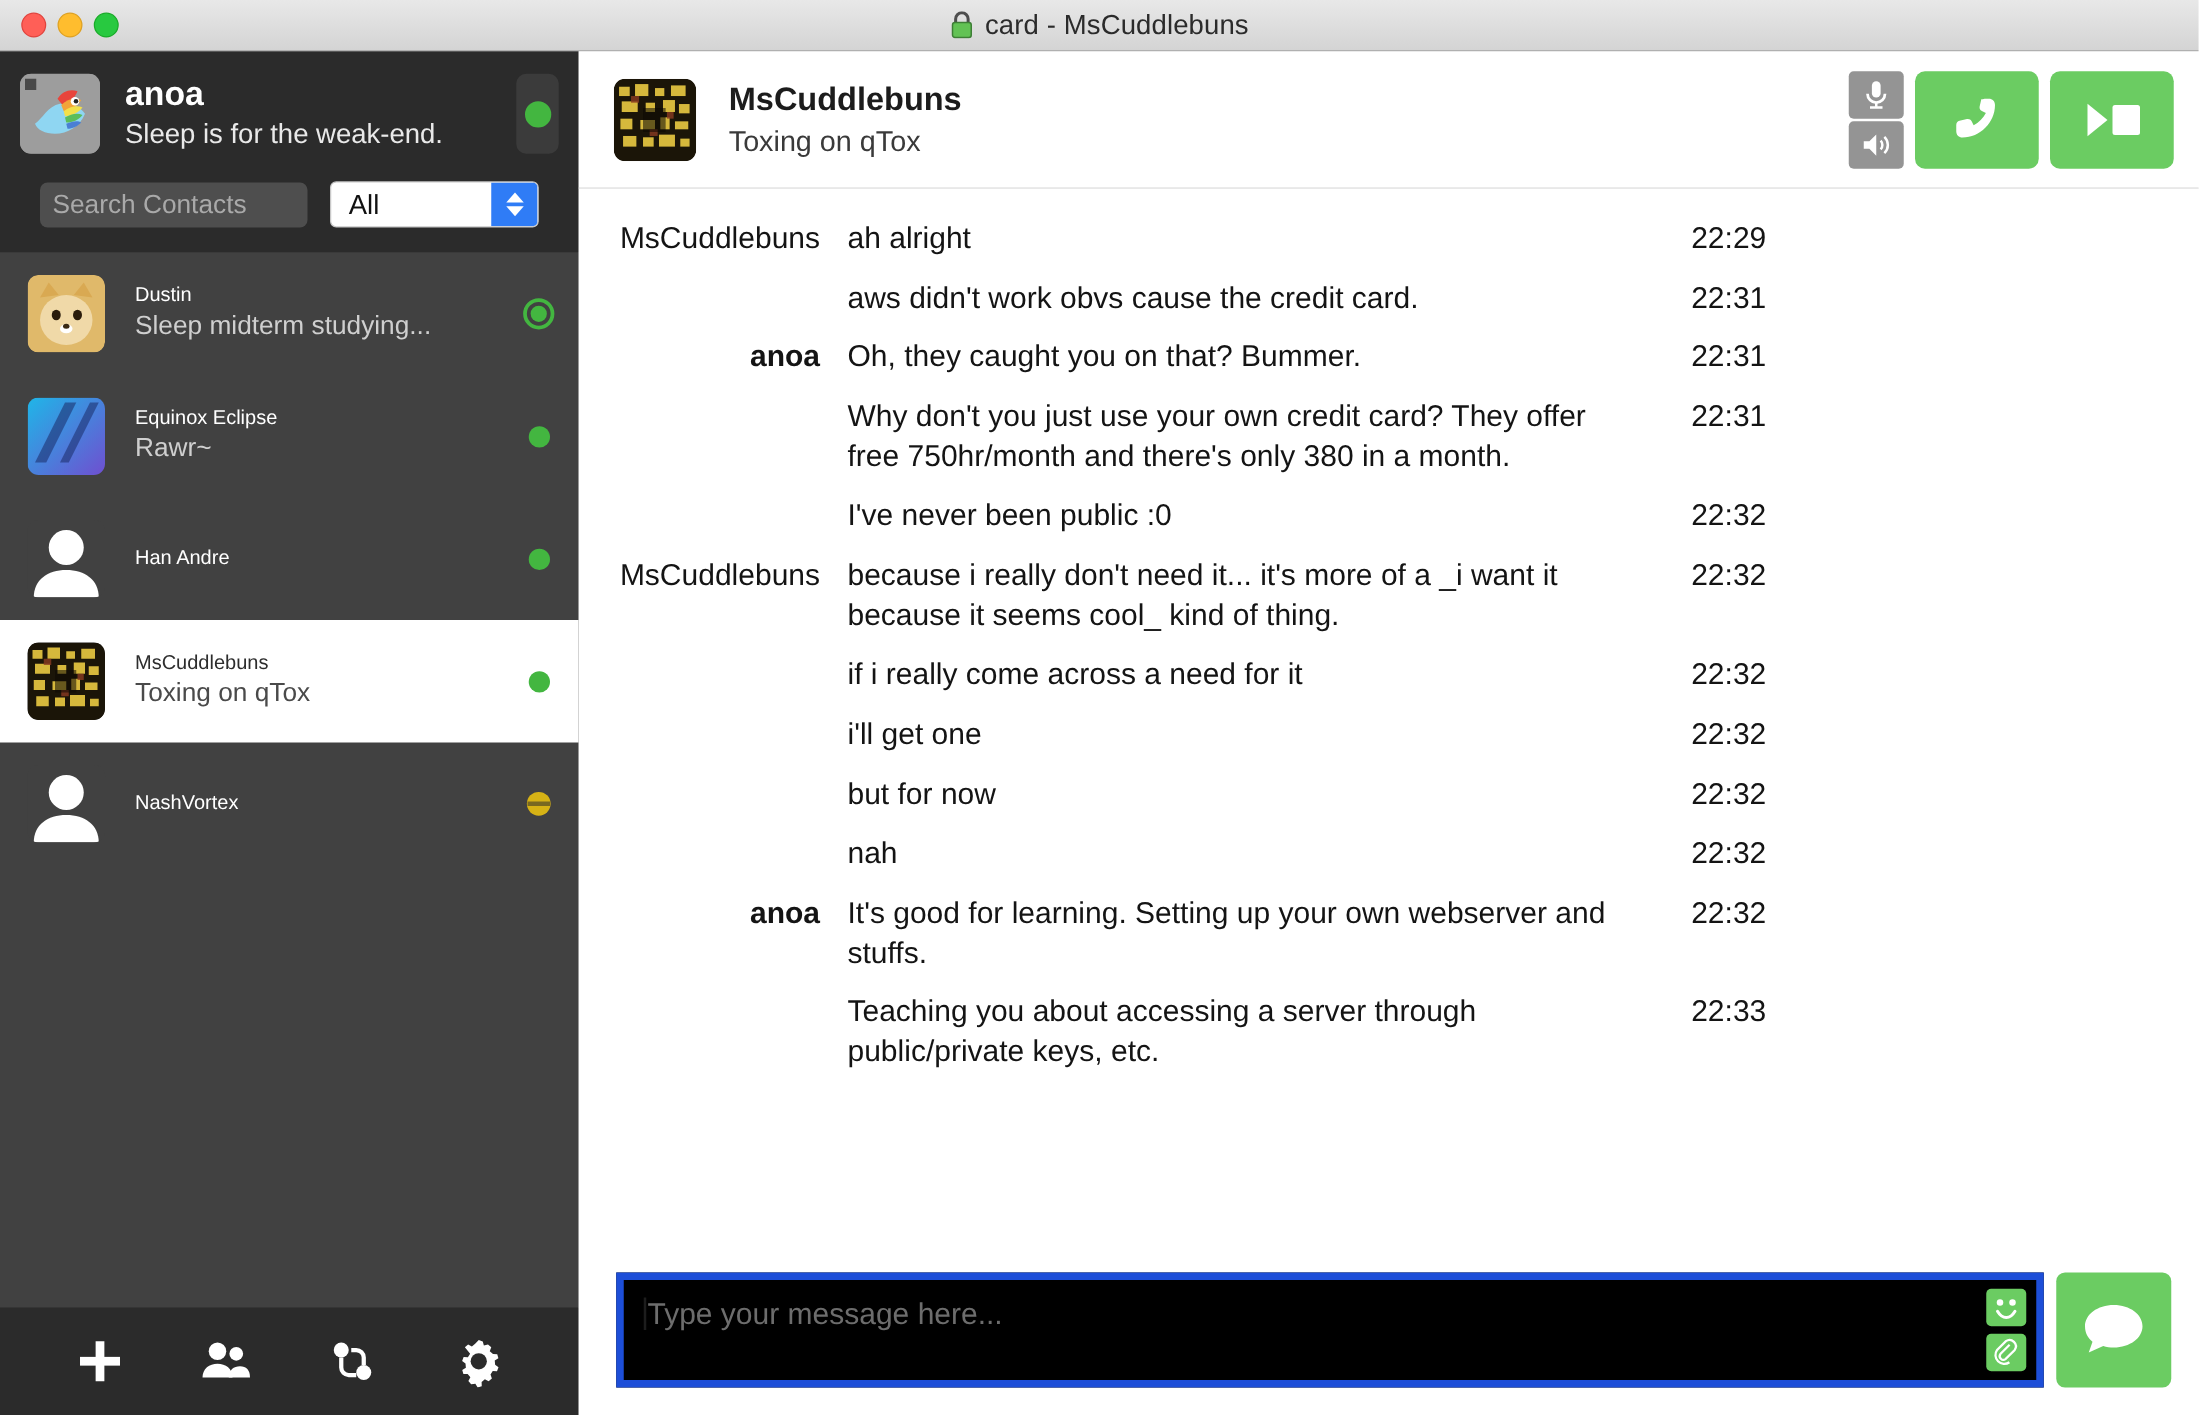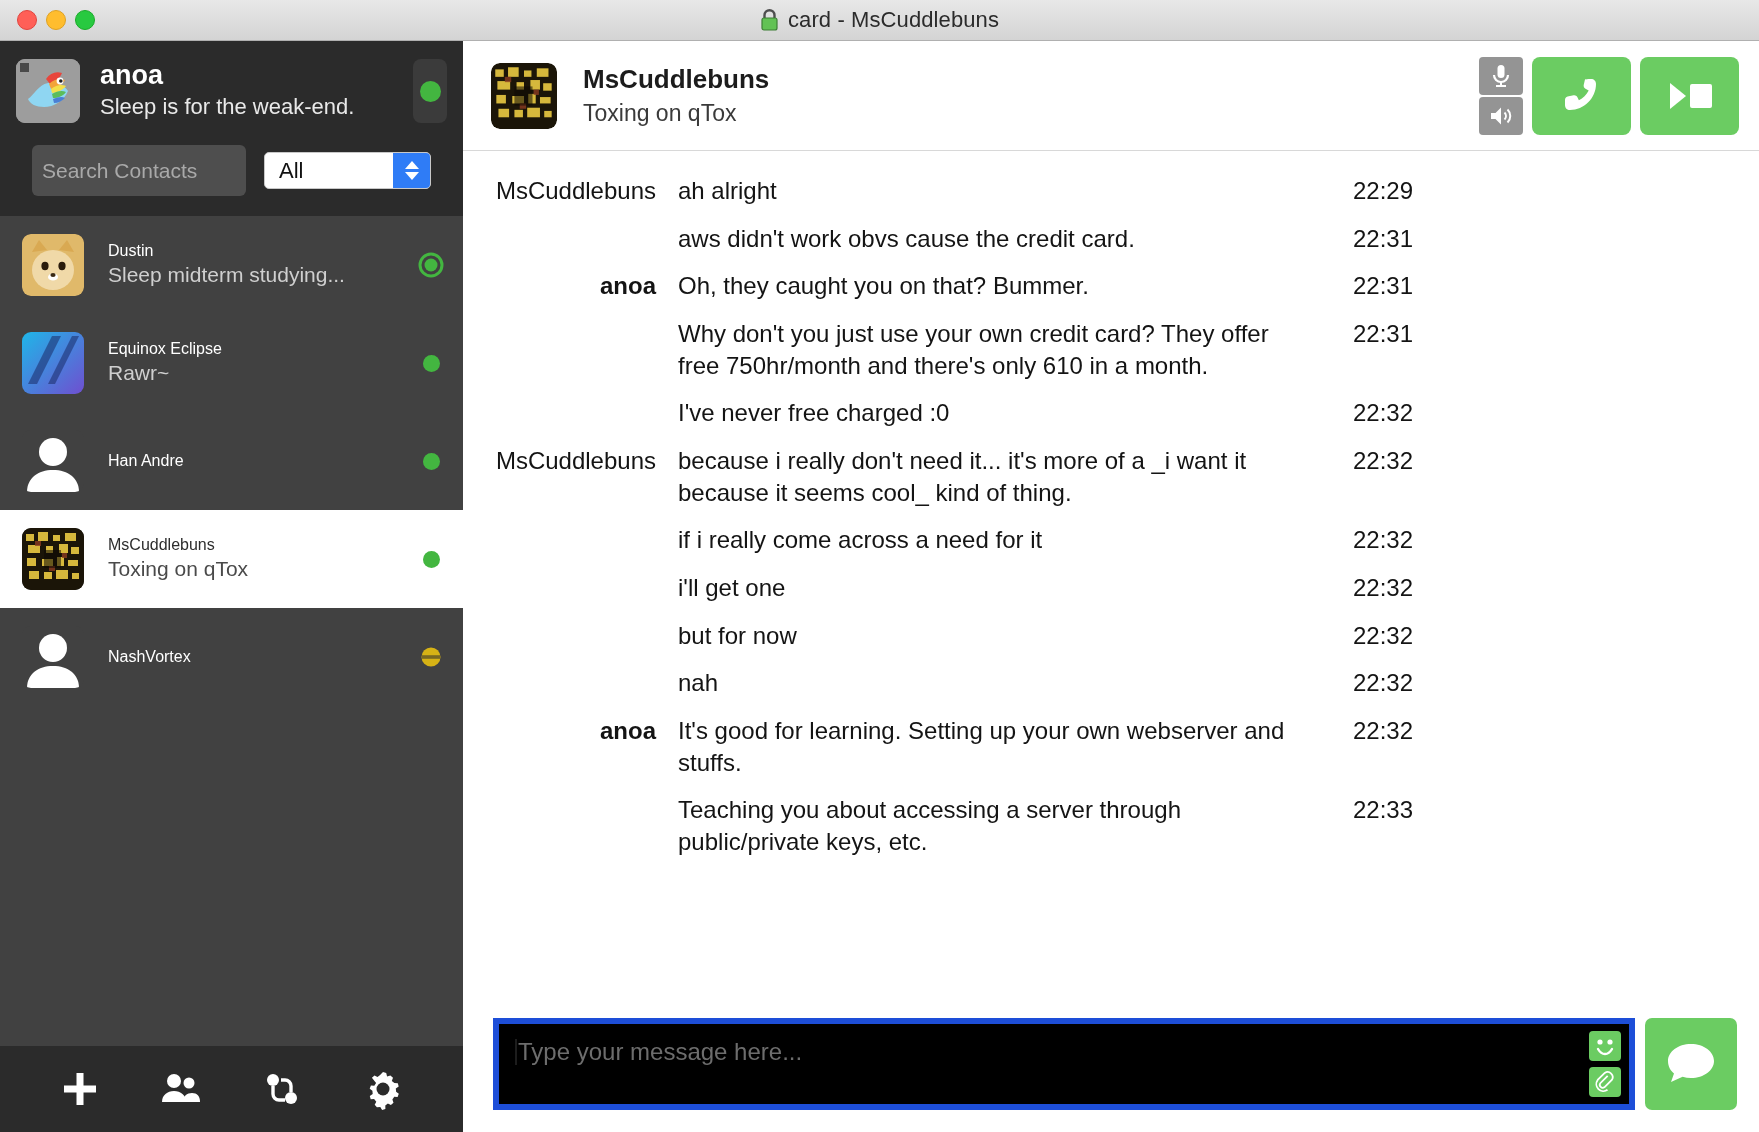--- a/index.html
+++ b/index.html
@@ -49,21 +49,21 @@
   .me-status-msg { font-size:22px; color:#e9e9e9; line-height:1.3; margin-top:2px; }
   .me-status-btn {
     width:34px; height:64px; border-radius:8px; background:#3b3b3b;
     display:flex; align-items:center; justify-content:center; flex:0 0 34px;
   }
   .dot { border-radius:50%; display:block; }
   .dot-online { background:#43b640; }
 
   .search-row { display:flex; align-items:center; gap:18px; padding:22px 16px 20px 16px; }
   .search-box {
-    flex:1; height:51px; border-radius:6px; background:#4e4e4e;
+    flex:1; height:36px; border-radius:6px; background:#4e4e4e;
     display:flex; align-items:center; padding:0 10px;
   }
   .search-box span { font-size:21px; color:#a9a9a9; }
   .filter-select {
     width:167px; height:37px; background:#ffffff; border-radius:5px;
     display:flex; align-items:center; position:relative; overflow:hidden;
     border:1px solid #c8c8c8;
   }
   .filter-label { font-size:22px; color:#111; padding-left:14px; }
   .filter-arrows {
@@ -461,26 +461,26 @@
           <div class="m-body">aws didn't work obvs cause the credit card.</div>
           <div class="m-time">22:31</div>
         </div>
         <div class="msg">
           <div class="m-author self">anoa</div>
           <div class="m-body">Oh, they caught you on that? Bummer.</div>
           <div class="m-time">22:31</div>
         </div>
         <div class="msg">
           <div class="m-author self"></div>
-          <div class="m-body">Why don't you just use your own credit card? They offer free 750hr/month and there's only 610 in a month.</div>
+          <div class="m-body">Why don't you just use your own credit card? They offer free 750hr/month and there's only 380 in a month.</div>
           <div class="m-time">22:31</div>
         </div>
         <div class="msg">
           <div class="m-author self"></div>
-          <div class="m-body">I've never free charged :0</div>
+          <div class="m-body">I've never been public :0</div>
           <div class="m-time">22:32</div>
         </div>
         <div class="msg">
           <div class="m-author">MsCuddlebuns</div>
           <div class="m-body">because i really don't need it... it's more of a _i want it because it seems cool_ kind of thing.</div>
           <div class="m-time">22:32</div>
         </div>
         <div class="msg">
           <div class="m-author"></div>
           <div class="m-body">if i really come across a need for it</div>

